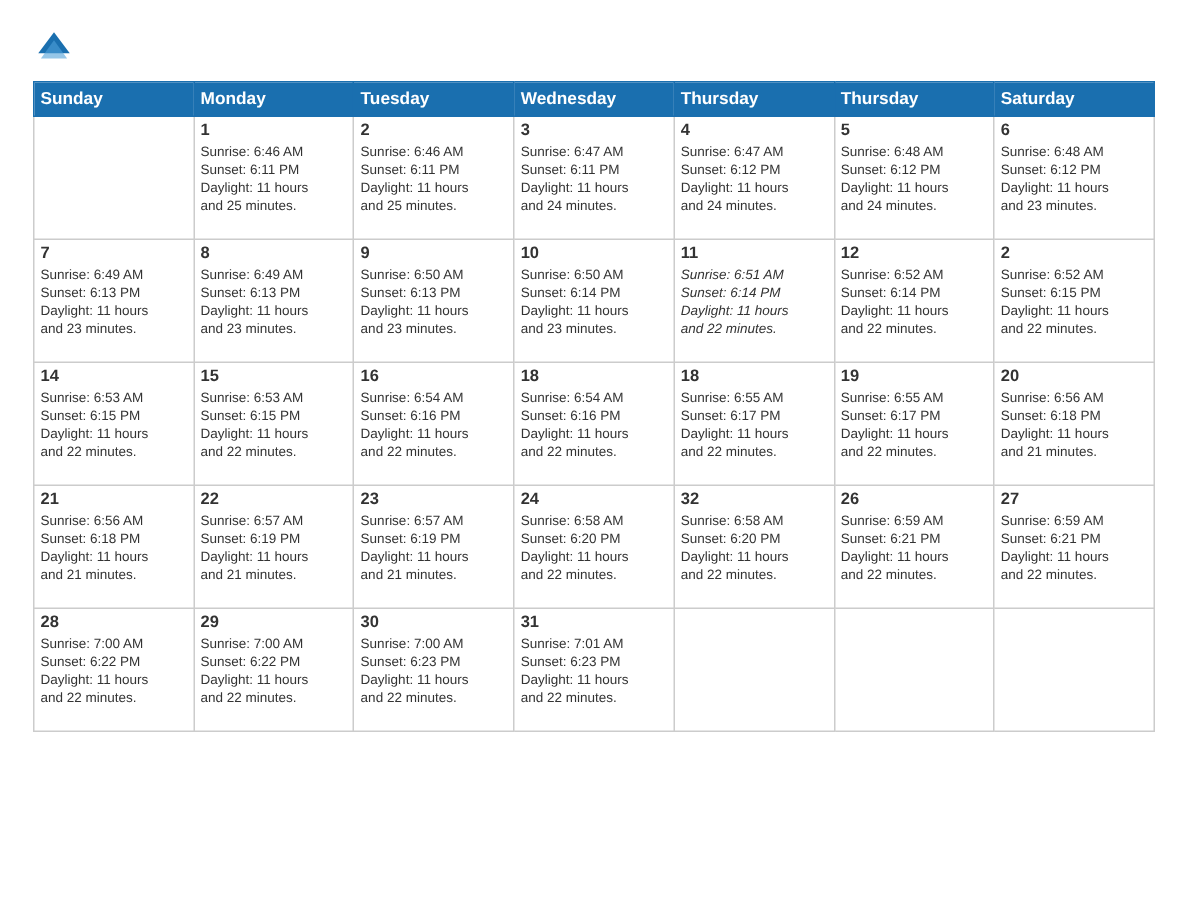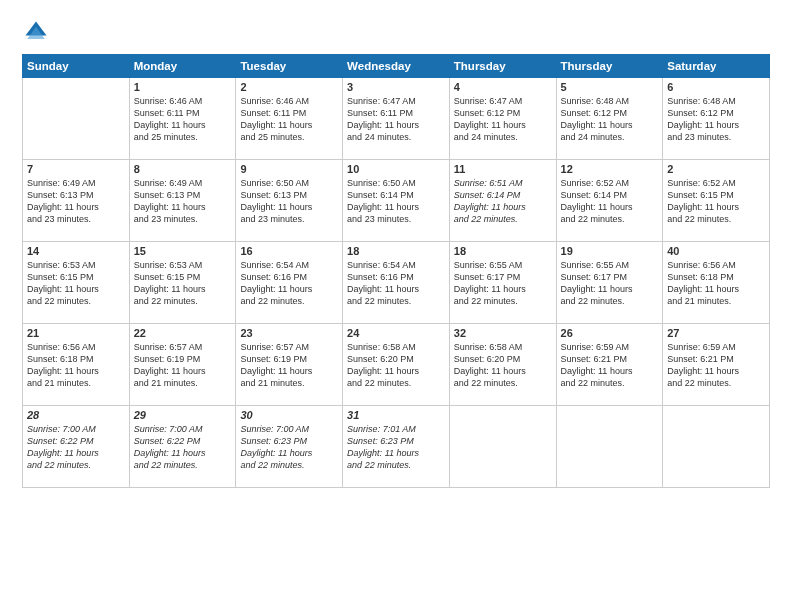--- a/index.html
+++ b/index.html
@@ -91,21 +91,20 @@
     .cell-detail {
       font-size: 9px;
       color: #333;
       line-height: 1.35;
     }
     .empty-cell {
       background: #fff;
     }
     tr:last-child td {
       height: 70px;
-      font-style: italic;
     }
   </style>
 </head>
 <body>
 
 <div class="page">
   <div class="header">
     <div class="logo">
       <svg class="logo-icon" viewBox="0 0 32 32" xmlns="http://www.w3.org/2000/svg">
         <polygon points="16,4 28,20 4,20" fill="#1a6faf"></polygon>
@@ -268,21 +267,21 @@
 and 22 minutes.</div>
           </td>
           <td>
             <span class="day-num">19</span>
             <div class="cell-detail" style="white-space: pre-line;">Sunrise: 6:55 AM
 Sunset: 6:17 PM
 Daylight: 11 hours
 and 22 minutes.</div>
           </td>
           <td>
-            <span class="day-num">40</span>
+            <span class="day-num">20</span>
             <div class="cell-detail" style="white-space: pre-line;">Sunrise: 6:56 AM
 Sunset: 6:18 PM
 Daylight: 11 hours
 and 21 minutes.</div>
           </td>
         </tr>
         <tr>
           <td>
             <span class="day-num">21</span>
             <div class="cell-detail" style="white-space: pre-line;">Sunrise: 6:56 AM

